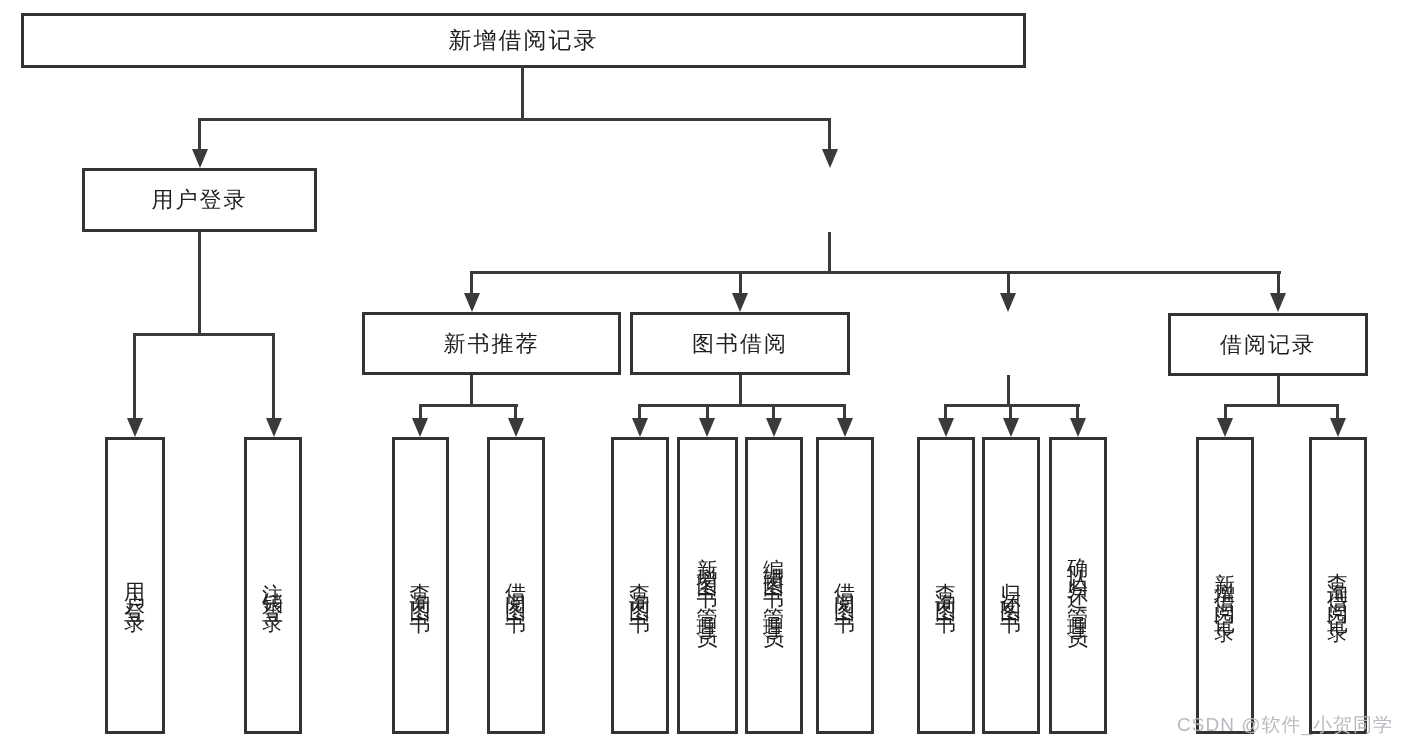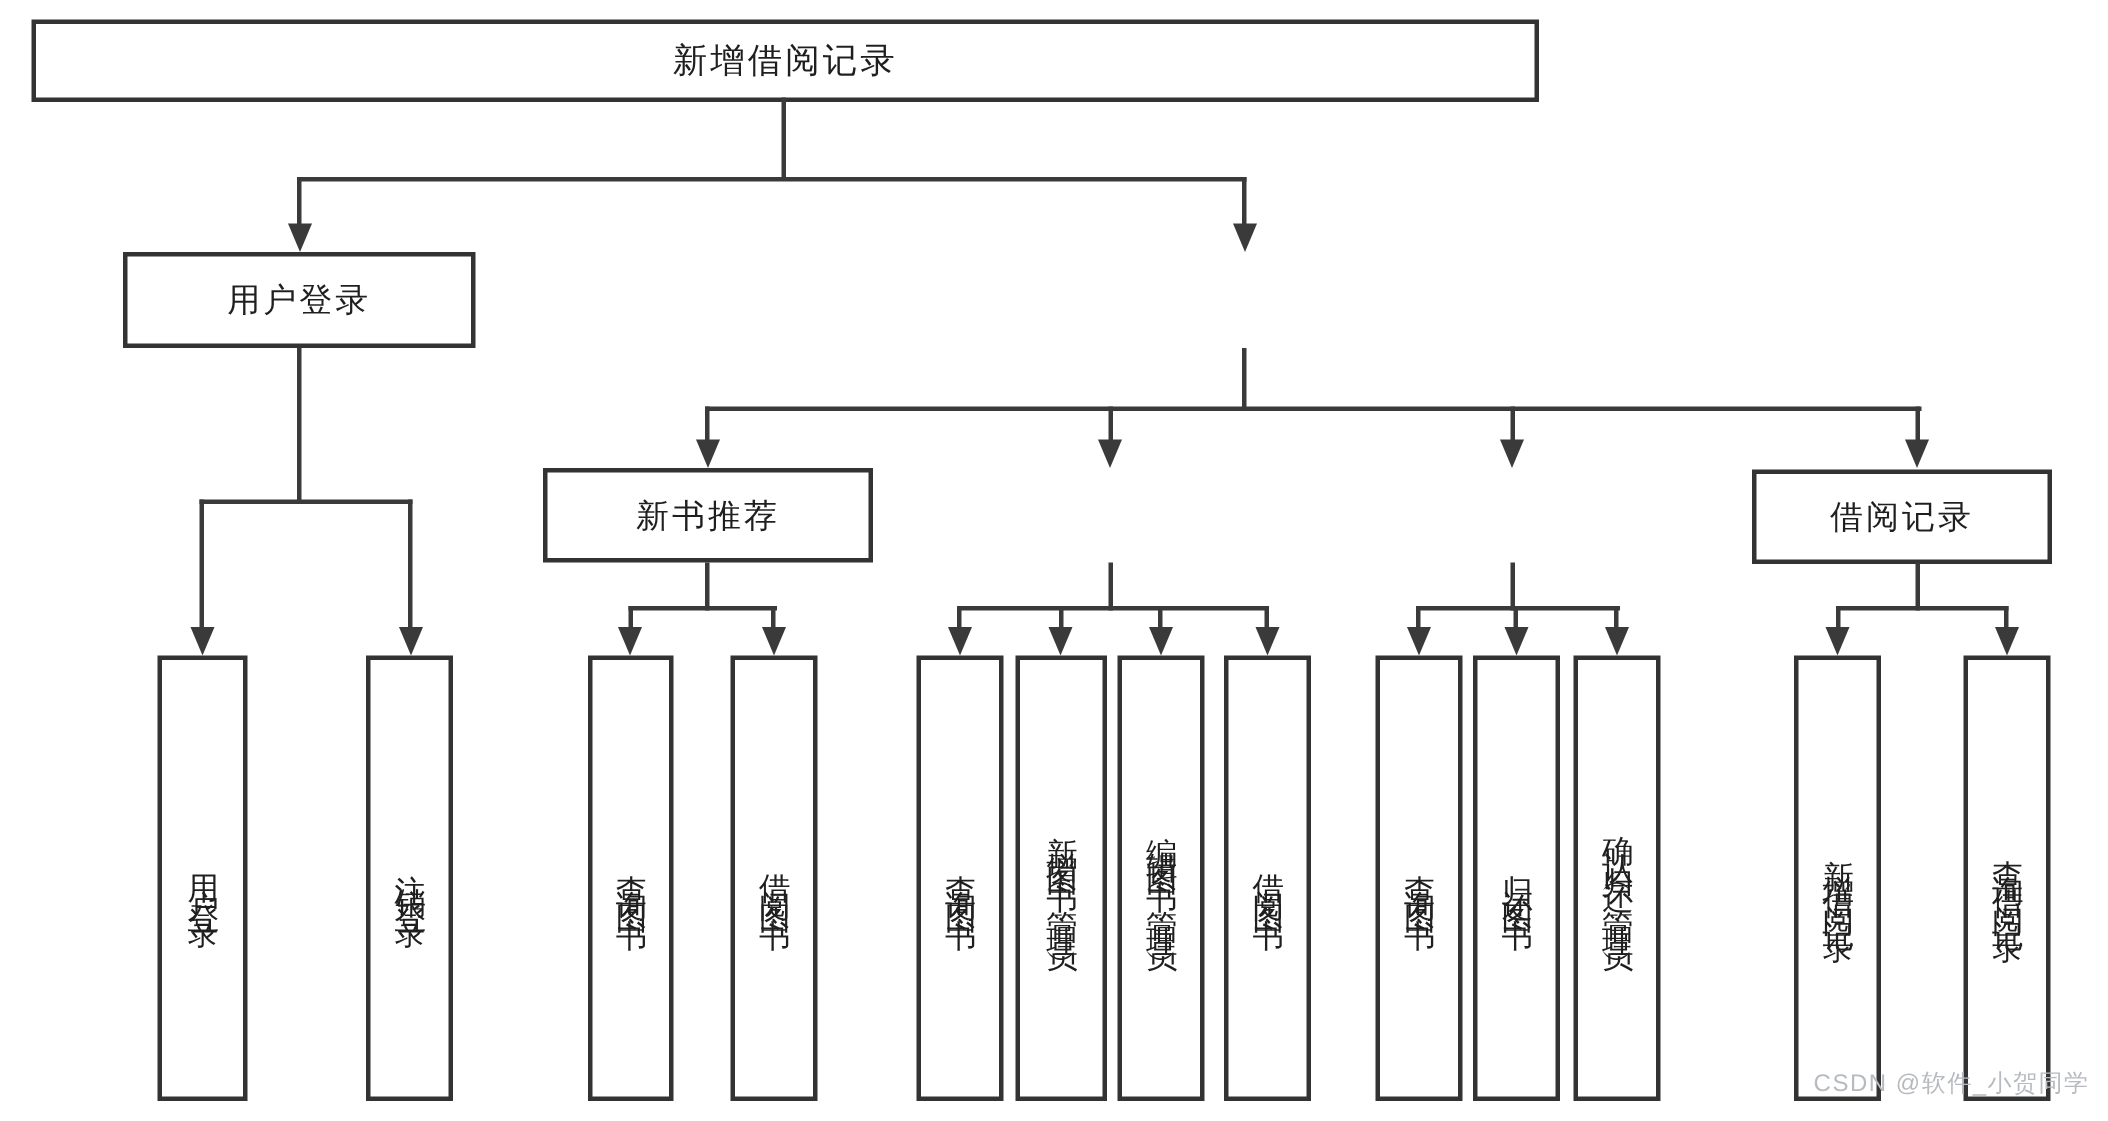--- a/index.html
+++ b/index.html
@@ -23,38 +23,41 @@
     font-size:21px;letter-spacing:10px;line-height:1.1;white-space:normal;
   }
   .h,.v{position:absolute;background:var(--line);}
   .arrow{
     position:absolute;width:0;height:0;
     border-left:8px solid transparent;border-right:8px solid transparent;
     border-top:19px solid var(--line);
   }
   .watermark{
     position:absolute;top:712px;right:12px;color:var(--watermark);
-    font-size:16px;letter-spacing:1px;white-space:nowrap;
+    font-size:19px;letter-spacing:1px;white-space:nowrap;
   }
 </style>
 </head>
 <body>
 
 <div class="canvas">
 
   <div class="box root" style="left:21px;top:13px;width:1005px;height:55px">
     <span class="lbl">新增借阅记录</span>
   </div>
 
   <div class="box" style="left:82px;top:168px;width:235px;height:64px">
     <span class="lbl">用户登录</span>
   </div>
 
-  <div class="box" style="left:362px;top:312px;width:220px;height:63px">
+  <div class="box" style="left:362px;top:312px;width:259px;height:63px">
     <span class="lbl">新书推荐</span>
+  </div>
+  <div class="box" style="left:630px;top:312px;width:220px;height:63px">
+    <span class="lbl">图书借阅</span>
   </div>
   <div class="box" style="left:1168px;top:313px;width:200px;height:63px">
     <span class="lbl">借阅记录</span>
   </div>
 
   <div class="box leaf" style="left:105px;top:437px;width:60px;height:297px">
     <span class="lbl">用户登录</span>
   </div>
   <div class="box leaf" style="left:244px;top:437px;width:58px;height:297px">
     <span class="lbl">注销登录</span>

